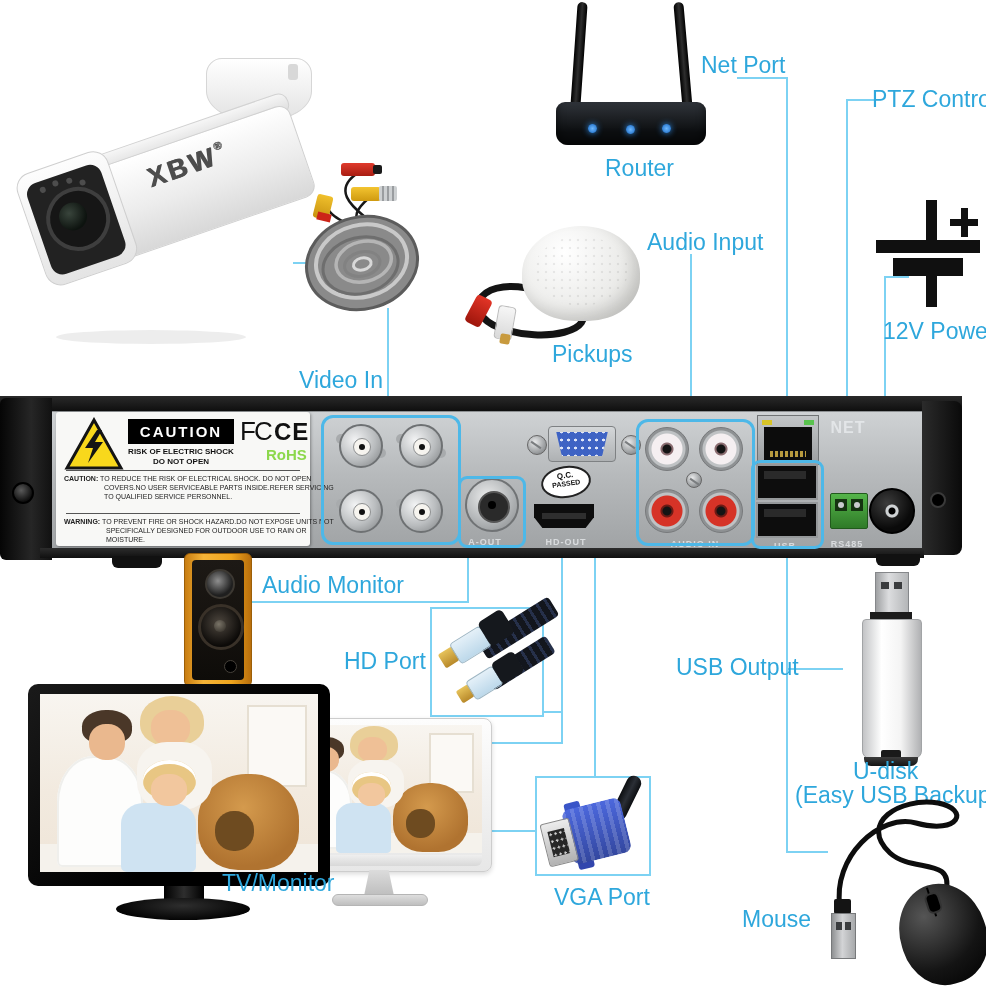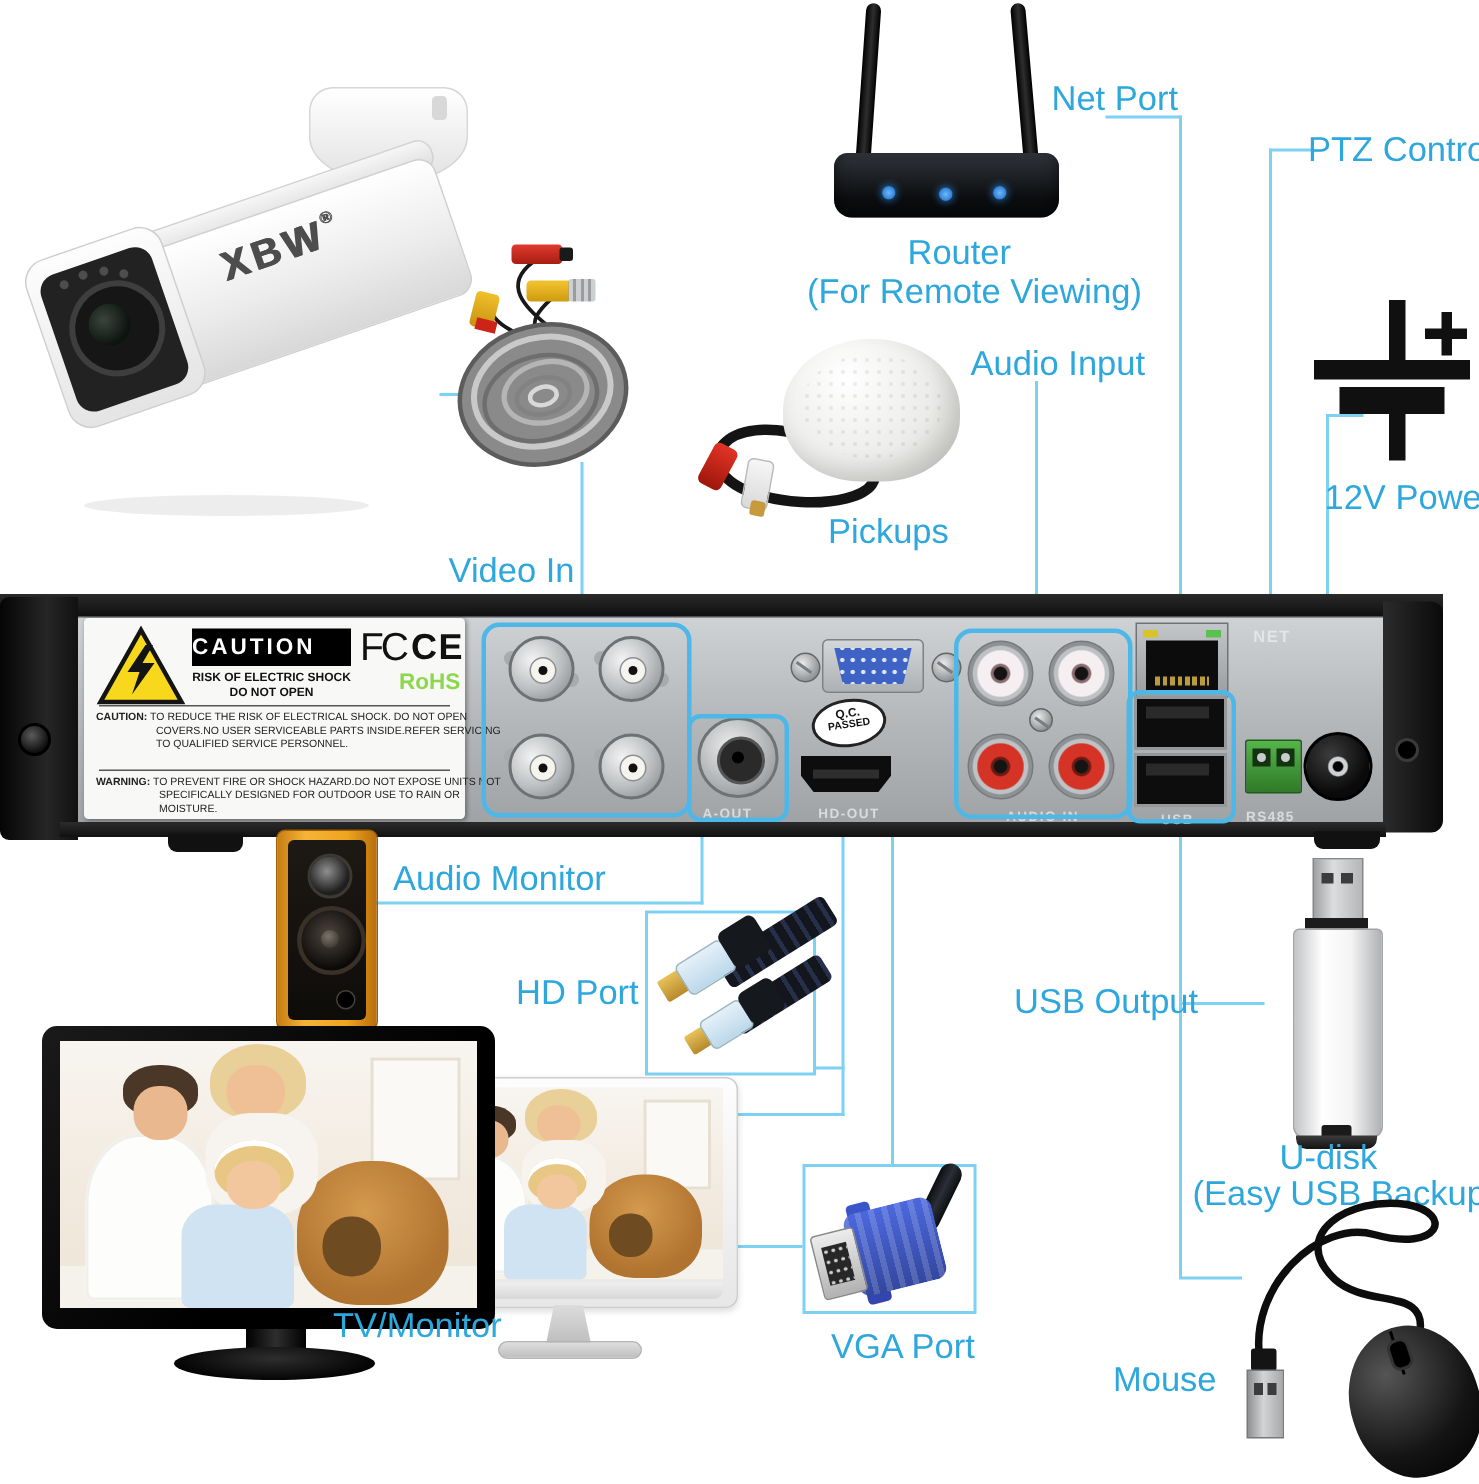--- a/index.html
+++ b/index.html
@@ -123,21 +123,20 @@
   <div class="abs" style="left:550px;top:0px;width:165px;height:150px;">
     <div class="abs" style="left:24px;top:2px;width:10px;height:106px;background:linear-gradient(90deg,#000,#2e2e2e 50%,#000);border-radius:5px 5px 2px 2px;transform:rotate(4deg);"></div>
     <div class="abs" style="left:128px;top:2px;width:10px;height:108px;background:linear-gradient(90deg,#000,#2e2e2e 50%,#000);border-radius:5px 5px 2px 2px;transform:rotate(-5deg);"></div>
     <div class="abs" style="left:6px;top:102px;width:150px;height:43px;background:linear-gradient(180deg,#30343a,#0c0e10 70%);border-radius:9px 9px 12px 12px;box-shadow:inset 0 -6px 10px rgba(0,0,0,.6);"></div>
     <div class="abs" style="left:38px;top:124px;width:9px;height:9px;border-radius:50%;background:radial-gradient(circle,#6db8ff,#1565c0);box-shadow:0 0 6px #2e8be6;"></div>
     <div class="abs" style="left:76px;top:125px;width:9px;height:9px;border-radius:50%;background:radial-gradient(circle,#6db8ff,#1565c0);box-shadow:0 0 6px #2e8be6;"></div>
     <div class="abs" style="left:112px;top:124px;width:9px;height:9px;border-radius:50%;background:radial-gradient(circle,#6db8ff,#1565c0);box-shadow:0 0 6px #2e8be6;"></div>
   </div>
   <div class="lbl" style="left:701px;top:52px;">Net Port</div>
   <div class="lbl" style="left:605px;top:155px;">Router</div>
-  <div class="lbl" style="left:538px;top:181px;">(For Remote Viewing)</div>
 
   <div class="abs" style="left:450px;top:220px;width:200px;height:125px;">
     <svg class="abs" style="left:0;top:0;" width="200" height="125">
       <path d="M92 72 C 30 52, 8 92, 50 108 C 95 124, 150 110, 128 88" stroke="#141414" stroke-width="7" fill="none" stroke-linecap="round"></path>
     </svg>
     <div class="abs" style="left:72px;top:6px;width:118px;height:95px;border-radius:52% 52% 46% 46%;background:radial-gradient(circle at 36% 28%,#ffffff,#ececea 55%,#cfcfcb);box-shadow:inset -6px -8px 14px rgba(0,0,0,.12);"></div>
     <div class="abs" style="left:84px;top:16px;width:94px;height:70px;border-radius:50%;background-image:radial-gradient(circle,rgba(0,0,0,.07) 1px,transparent 1.6px);background-size:8px 8px;"></div>
     <div class="abs" style="left:20px;top:76px;width:17px;height:30px;background:linear-gradient(180deg,#e23426,#9e160c);border-radius:4px;transform:rotate(28deg);"></div>
     <div class="abs" style="left:46px;top:86px;width:16px;height:32px;background:linear-gradient(180deg,#f6f6f6,#d9d9d9);border:1px solid #bbb;border-radius:4px;transform:rotate(10deg);"></div>
     <div class="abs" style="left:50px;top:114px;width:10px;height:10px;background:#c89a3e;border-radius:2px;transform:rotate(10deg);"></div>
@@ -165,21 +164,21 @@
     <div class="abs" style="left:930px;top:96px;width:12px;height:12px;border-radius:50%;background:#000;border:2px solid #3a3a3a;"></div>
     <div class="abs" style="left:40px;top:152px;width:884px;height:10px;background:linear-gradient(180deg,#2c2c2c,#101010);"></div>
     <div class="abs" style="left:112px;top:160px;width:50px;height:12px;background:#111;border-radius:0 0 6px 6px;"></div>
     <div class="abs" style="left:876px;top:158px;width:44px;height:12px;background:#111;border-radius:0 0 6px 6px;"></div>
 
     <div class="abs" style="left:56px;top:16px;width:254px;height:134px;background:#f8f8f6;border-radius:3px;box-shadow:1px 1px 3px rgba(0,0,0,.35);">
       <svg class="abs" style="left:8px;top:5px;" width="60" height="54" viewBox="0 0 60 54">
         <polygon points="30,3 57,51 3,51" fill="#F8D81C" stroke="#141414" stroke-width="3"></polygon>
         <path d="M33 13 L21 31 h8 l-5 15 15 -21 h-8 l7 -12 z" fill="#141414"></path>
       </svg>
-      <div class="abs" style="left:72px;top:7px;width:106px;height:25px;background:#000;color:#fff;font-size:15px;font-weight:700;letter-spacing:2px;line-height:25px;">CAUTION</div>
+      <div class="abs" style="left:72px;top:7px;width:106px;height:25px;background:#000;color:#fff;font-size:15px;font-weight:700;letter-spacing:2px;text-align:center;line-height:25px;">CAUTION</div>
       <div class="abs" style="left:64px;top:35px;width:122px;font-size:8px;font-weight:700;color:#111;text-align:center;">RISK OF ELECTRIC SHOCK</div>
       <div class="abs" style="left:64px;top:45px;width:122px;font-size:8px;font-weight:700;color:#111;text-align:center;">DO NOT OPEN</div>
       <div class="abs" style="left:184px;top:4px;font-size:26px;font-weight:400;color:#111;letter-spacing:-2px;">FC</div>
       <div class="abs" style="left:218px;top:6px;font-size:24px;font-weight:700;color:#111;letter-spacing:1px;">CE</div>
       <div class="abs" style="left:210px;top:34px;font-size:15px;font-weight:800;color:#8CD84C;">RoHS</div>
       <div class="abs" style="left:10px;top:58px;width:234px;height:1px;background:#555;"></div>
       <div class="abs" style="left:8px;top:62px;width:240px;font-size:7px;line-height:9px;color:#222;text-indent:-40px;padding-left:40px;">
         <b>CAUTION:</b>
         <span>TO REDUCE THE RISK OF ELECTRICAL SHOCK. DO NOT OPEN COVERS.NO USER SERVICEABLE PARTS INSIDE.REFER SERVICING TO QUALIFIED SERVICE PERSONNEL.</span>
       </div>
@@ -244,21 +243,21 @@
 
     <div class="abs" style="left:869px;top:92px;width:42px;height:42px;border-radius:50%;background:radial-gradient(circle at 38% 32%,#3c3c3c,#0a0a0a 65%);border:2px solid #000;">
       <div class="abs" style="left:14px;top:14px;width:14px;height:14px;border-radius:50%;background:radial-gradient(circle,#000 0 3px,#cfd2d4 4px 6px,#4a4a4a 7px);"></div>
     </div>
 
     <div class="etch" style="left:450px;top:141px;width:70px;">A-OUT</div>
     <div class="etch" style="left:526px;top:141px;width:80px;">HD-OUT</div>
     <div class="etch" style="left:640px;top:143px;width:110px;">AUDIO IN</div>
     <div class="etch" style="left:750px;top:145px;width:70px;">USB</div>
     <div class="etch" style="left:812px;top:143px;width:70px;">RS485</div>
-    <div class="etch" style="left:826px;top:23px;width:44px;font-size:11px;">NET</div>
+    <div class="etch" style="left:826px;top:23px;width:44px;font-size:16px;">NET</div>
   </div>
 
   <div class="hbox" style="left:321px;top:415px;width:134px;height:124px;"></div>
   <div class="hbox" style="left:458px;top:476px;width:62px;height:66px;border-radius:9px;"></div>
   <div class="hbox" style="left:636px;top:419px;width:113px;height:121px;"></div>
   <div class="hbox" style="left:751px;top:460px;width:67px;height:83px;border-radius:9px;"></div>
 
   <div class="abs" style="left:184px;top:553px;width:66px;height:132px;background:linear-gradient(90deg,#c87d12,#f5b438 28%,#efa51e 70%,#b96f0c);border-radius:6px;border:1px solid #9c5f08;">
     <div class="abs" style="left:7px;top:6px;width:52px;height:120px;background:linear-gradient(180deg,#1d1915,#0e0c09);border-radius:4px;">
       <div class="abs" style="left:13px;top:9px;width:26px;height:26px;border-radius:50%;background:radial-gradient(circle at 42% 38%,#8f8f8f,#1f1f1f 65%);border:2px solid #3c3832;"></div>

